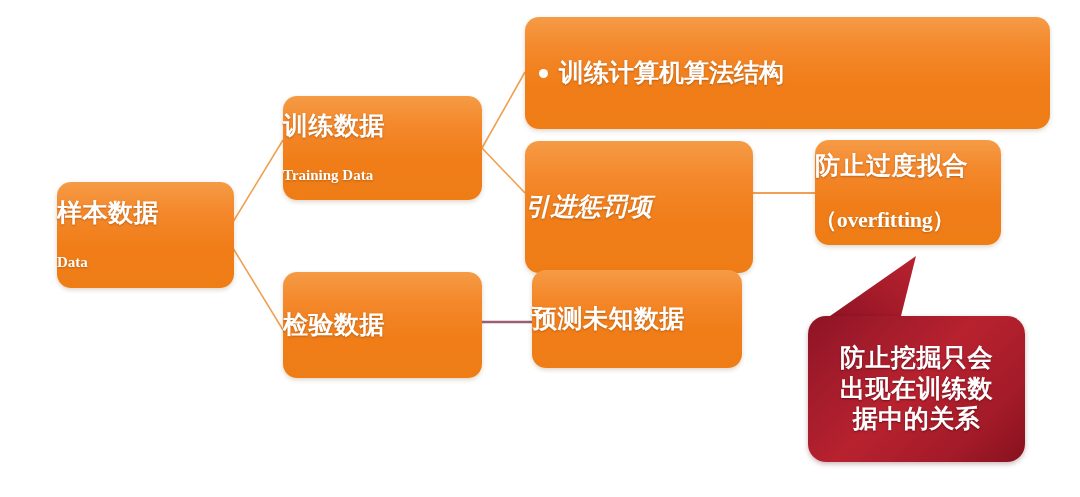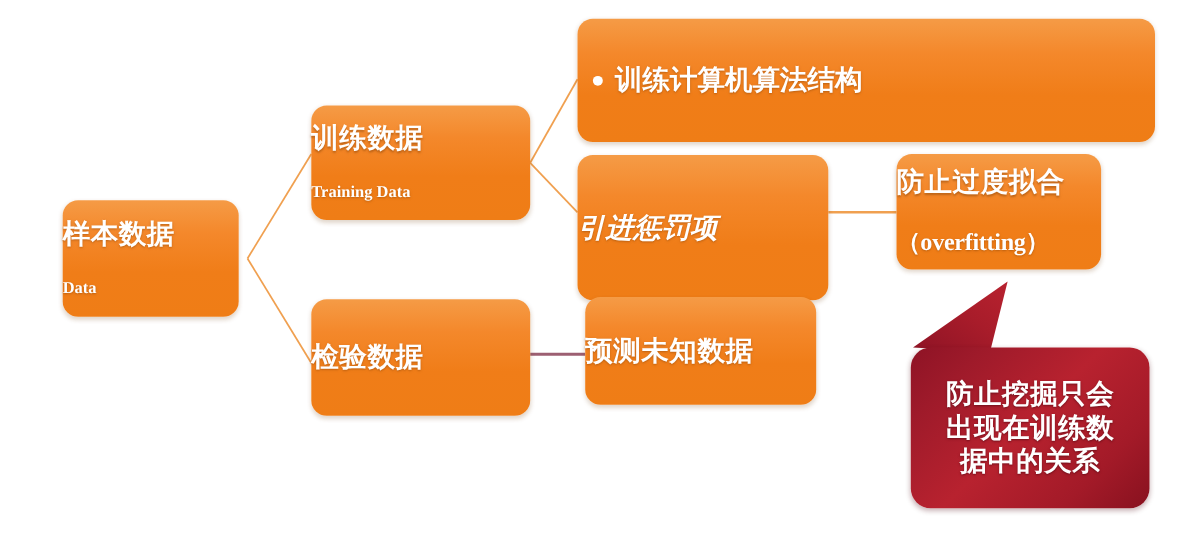--- a/index.html
+++ b/index.html
@@ -60,21 +60,21 @@
     font-family: "Liberation Serif", "DejaVu Serif", serif;
     font-weight: bold;
     font-size: 15px;
     line-height: 1.15;
     margin-top: 26px;
     text-shadow: 0 1px 2px rgba(140,70,10,0.55);
   }
 
   
   #node-sample {
-    left: 57px; top: 182px; width: 160px; height: 106px;
+    left: 57px; top: 182px; width: 177px; height: 106px;
   }
   #node-training {
     left: 283px; top: 96px; width: 199px; height: 104px;
   }
   #node-test {
     left: 283px; top: 272px; width: 199px; height: 106px;
   }
   #node-bullets {
     left: 525px; top: 17px; width: 525px; height: 112px;
     align-items: flex-start;
@@ -131,21 +131,20 @@
                 #9e1a2a 18%,
                 #b8222f 48%,
                 #a31a28 78%,
                 #88111f 100%);
     box-shadow: 0 2px 5px rgba(80,10,20,0.30);
     display: flex;
     align-items: center;
     justify-content: center;
     color: #ffffff;
     text-align: center;
-    margin-left: 20px;
   }
   #callout .cn {
     font-family: "DejaVu Sans", "Liberation Sans", sans-serif;
     font-weight: bold;
     font-size: 25px;
     line-height: 1.22;
     letter-spacing: 0.5px;
     text-shadow: 0 1px 2px rgba(70,5,15,0.6);
   }
   #callout-tail {

